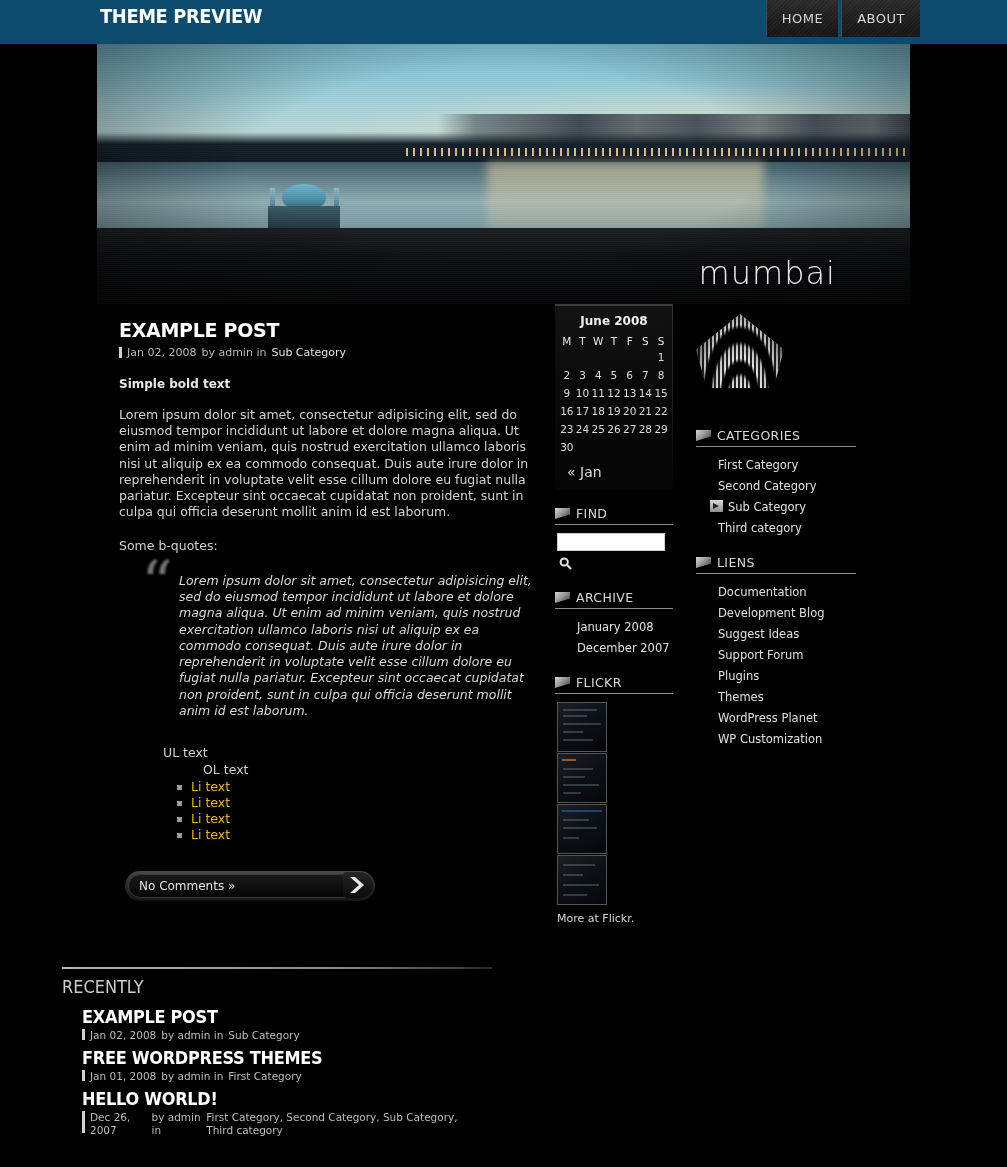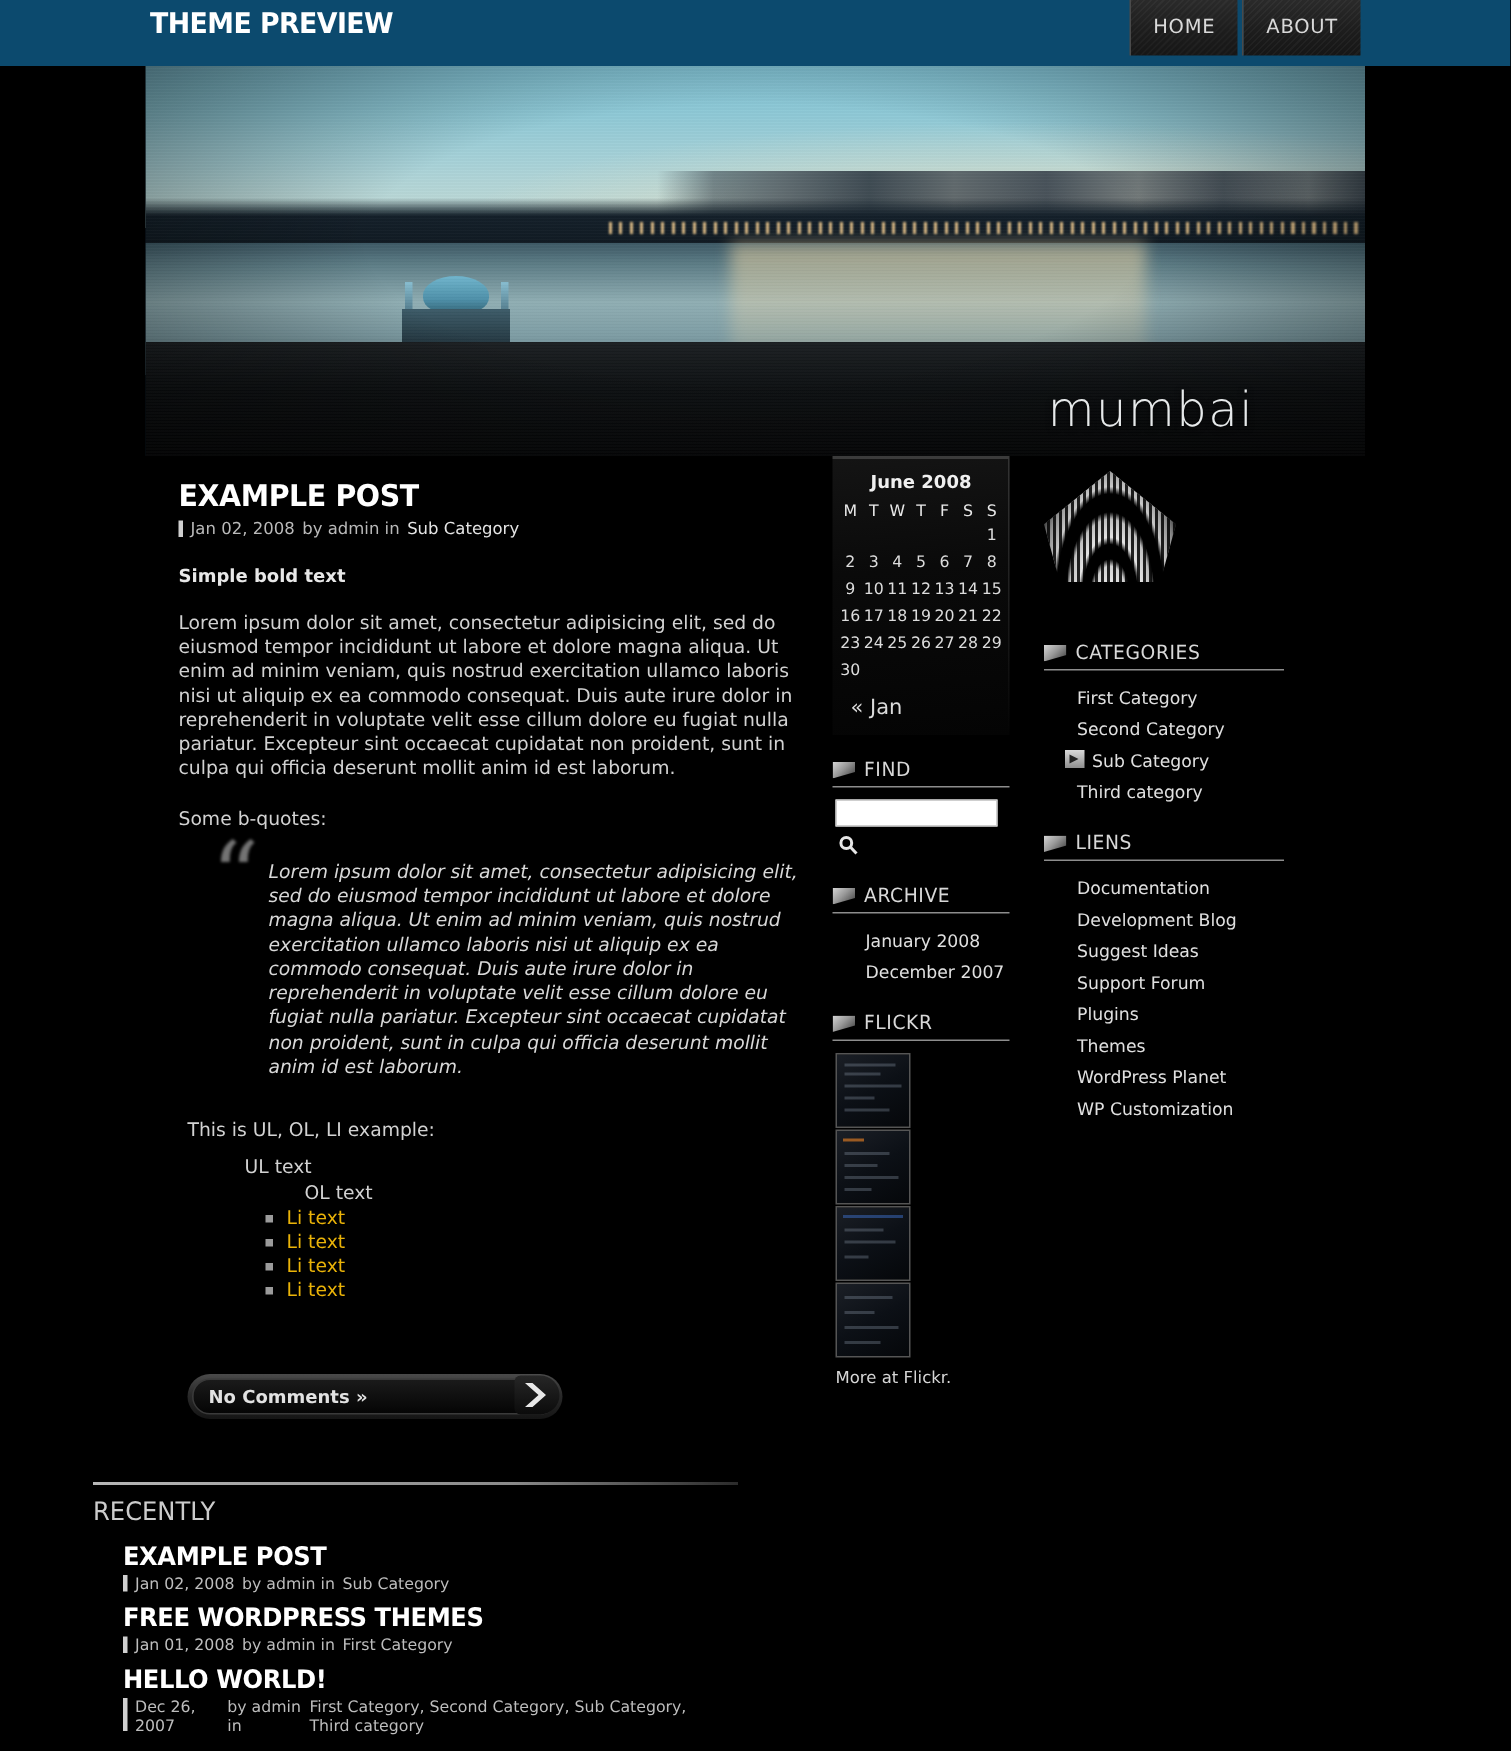--- a/index.html
+++ b/index.html
@@ -24,21 +24,21 @@
     font-size: 19px;
     font-weight: bold;
     letter-spacing: -0.4px;
     color: #ffffff;
     font-family: "DejaVu Sans", "Liberation Sans", sans-serif;
     transform: scaleX(0.94);
     transform-origin: left center;
   }
   .nav {
     position: absolute;
-    right: 100px; top: 0;
+    right: 87px; top: 0;
     display: flex;
     gap: 3px;
   }
   .nav-item {
     height: 37px;
     padding: 0 15px;
     display: flex;
     align-items: center;
     color: #d9d9d9;
     font-size: 13px;
@@ -185,29 +185,28 @@
   .ol-inner { margin: 2px 0 0 40px; padding:0; list-style:none; font-size:12.5px; color:#d2d2d2; }
   .li-inner { margin: 2px 0 0 14px; padding:0; list-style:none; font-size:12.5px; color:#eab308; }
   .li-inner li { position:relative; padding-left:14px; line-height:16px; }
   .li-inner li:before {
     content:''; position:absolute; left:0; top:6px;
     width:5px; height:5px; background:#9b9b9b;
   }
 
   
   .comments-btn {
-    margin: 48px 0 0 6px;
+    margin: 28px 0 0 6px;
     width: 250px; height: 30px;
     position: relative;
     border-radius: 15px;
     background: linear-gradient(180deg, #4a4a4a, #2a2a2a 45%, #151515);
     padding: 2px;
     cursor: pointer;
     box-shadow: 0 1px 2px rgba(0,0,0,0.8);
-    font-weight: bold;
   }
   .comments-btn .inner {
     position:absolute; left:3px; top:3px; right:3px; bottom:3px;
     border-radius: 13px;
     background: linear-gradient(180deg, #1a1a1a, #050505);
     border: 1px solid #3a3a3a;
     display:flex; align-items:center;
   }
   .comments-btn .label {
     padding-left: 10px; color:#e2e2e2; font-size:12px;
@@ -367,21 +366,20 @@
 
     <p class="post-bold">Simple bold text</p>
     <p class="post-p">Lorem ipsum dolor sit amet, consectetur adipisicing elit, sed do eiusmod tempor incididunt ut labore et dolore magna aliqua. Ut enim ad minim veniam, quis nostrud exercitation ullamco laboris nisi ut aliquip ex ea commodo consequat. Duis aute irure dolor in reprehenderit in voluptate velit esse cillum dolore eu fugiat nulla pariatur. Excepteur sint occaecat cupidatat non proident, sunt in culpa qui officia deserunt mollit anim id est laborum.</p>
     <p class="post-p">Some b-quotes:</p>
 
     <div class="bq-wrap">
       <div class="bq-mark">“</div>
       <blockquote>Lorem ipsum dolor sit amet, consectetur adipisicing elit, sed do eiusmod tempor incididunt ut labore et dolore magna aliqua. Ut enim ad minim veniam, quis nostrud exercitation ullamco laboris nisi ut aliquip ex ea commodo consequat. Duis aute irure dolor in reprehenderit in voluptate velit esse cillum dolore eu fugiat nulla pariatur. Excepteur sint occaecat cupidatat non proident, sunt in culpa qui officia deserunt mollit anim id est laborum.</blockquote>
     </div>
 
-    <p class="list-intro">This is UL, OL, LI example:</p>
     <ul class="ul-outer">
       <li>
         <span>UL text</span>
         <ul class="ol-inner">
           <li>
             <span>OL text</span>
           </li>
         </ul>
         <ul class="li-inner">
           <li>Li text</li>

